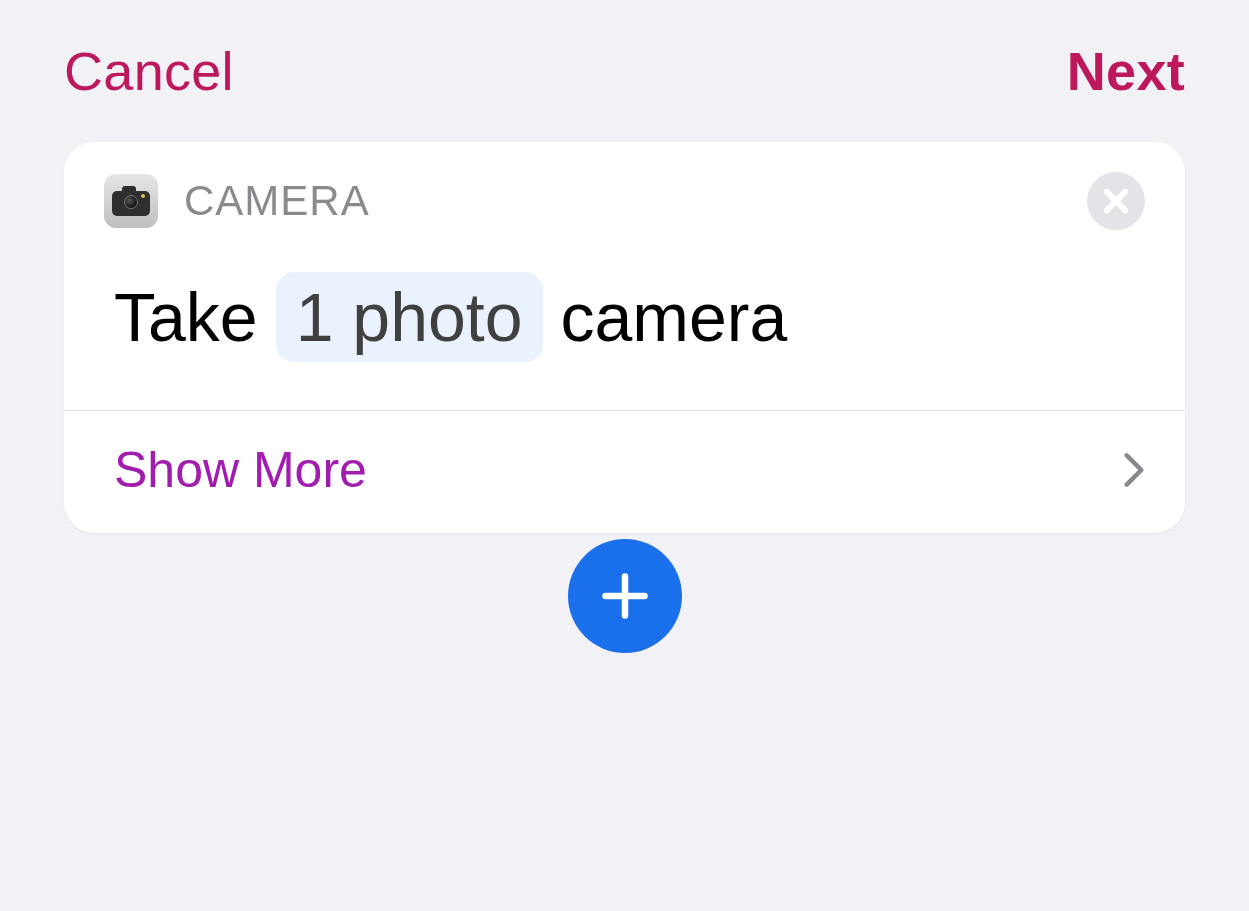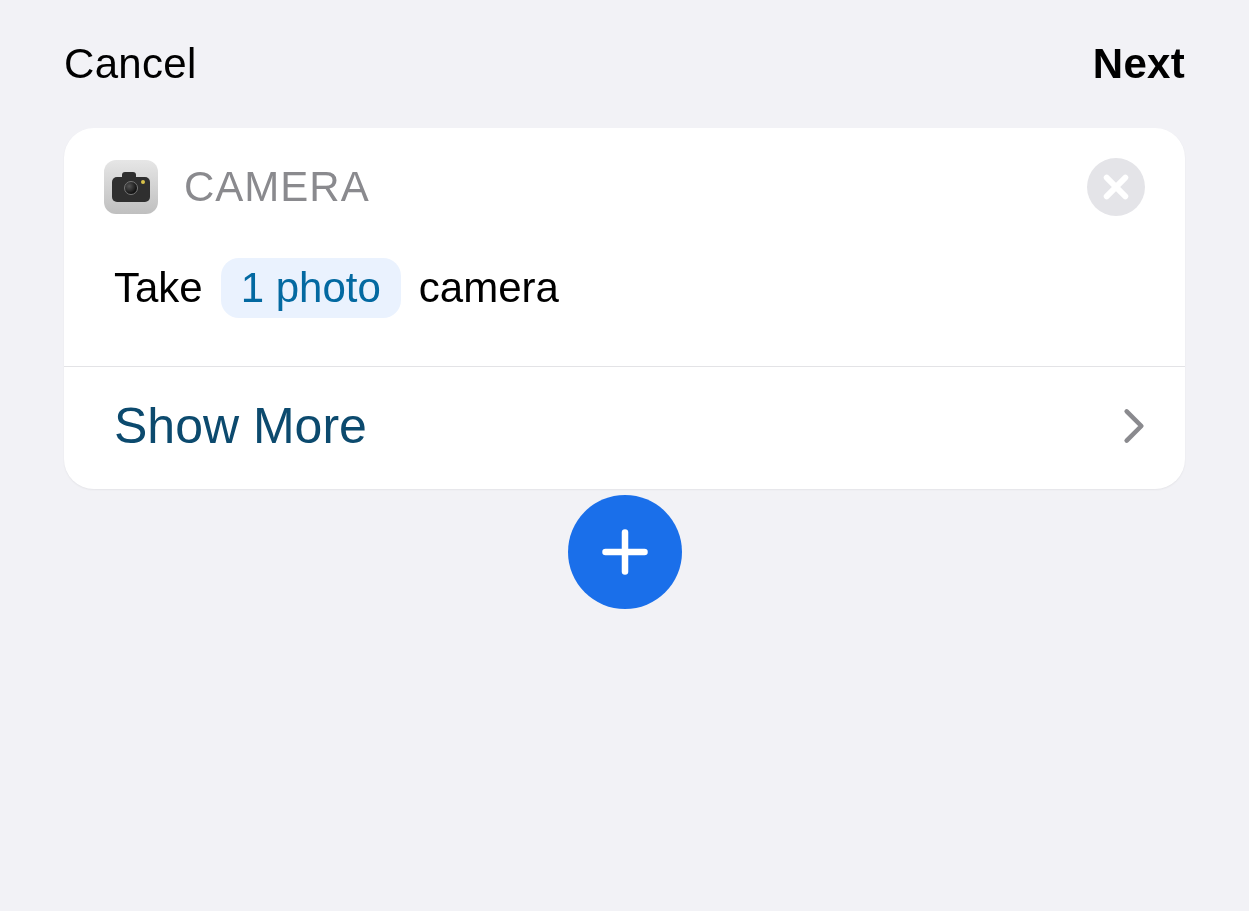--- a/index.html
+++ b/index.html
@@ -22,22 +22,22 @@
 
     .nav-bar {
       display: flex;
       justify-content: space-between;
       align-items: center;
       padding-top: 40px;
       padding-bottom: 40px;
     }
 
     .nav-button {
-      font-size: 42px;
-      color: #000000;
+      font-size: 54px;
+      color: #be185d;
       background: none;
       border: none;
       cursor: pointer;
       font-weight: 400;
       letter-spacing: 0.3px;
     }
 
     .nav-button.next {
       font-weight: 600;
     }
@@ -176,27 +176,27 @@
       stroke-width: 5;
       stroke-linecap: round;
     }
 
     .action-sentence {
       padding: 42px 40px 48px 50px;
       display: flex;
       flex-wrap: wrap;
       align-items: center;
       gap: 18px;
-      font-size: 42px;
+      font-size: 68px;
       color: #000;
     }
 
     .param-chip {
       background: #eaf2fe;
-      color: #0369a1;
+      color: #404040;
       padding: 6px 20px;
       border-radius: 18px;
       cursor: pointer;
       font-weight: 400;
     }
 
     .card-divider {
       height: 1px;
       background: #e3e3e6;
     }
@@ -204,21 +204,21 @@
     .show-more-row {
       display: flex;
       align-items: center;
       justify-content: space-between;
       padding: 30px 40px 34px 50px;
       cursor: pointer;
     }
 
     .show-more-label {
       font-size: 50px;
-      color: #0c4a6e;
+      color: #a21caf;
     }
 
     .chevron {
       font-size: 0;
     }
 
     .chevron svg {
       width: 22px;
       height: 40px;
       stroke: #8a8a8e;

